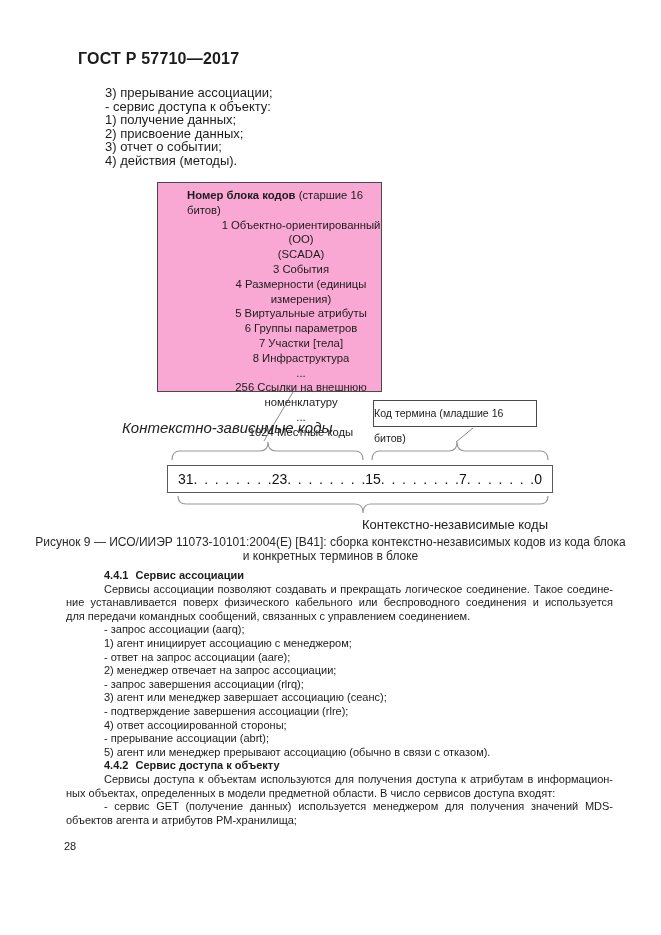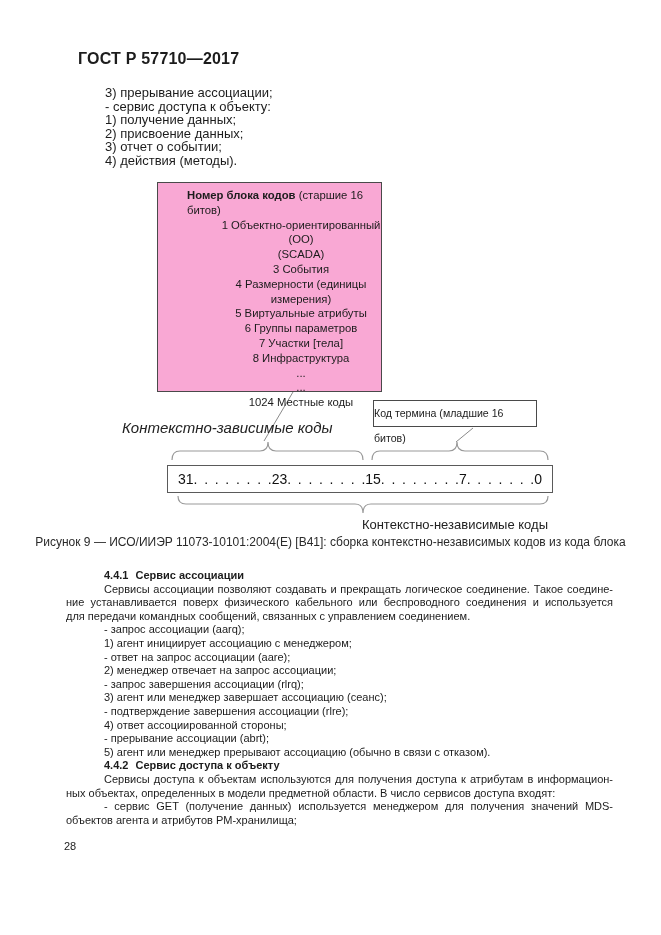--- a/index.html
+++ b/index.html
@@ -124,36 +124,38 @@
 
       <div>1 Объектно-ориентированный (ОО)</div>
           <div>(SCADA)</div>
           <div>3 События</div>
           <div>4 Размерности (единицы измерения)</div>
           <div>5 Виртуальные атрибуты</div>
           <div>6 Группы параметров</div>
           <div>7 Участки [тела]</div>
           <div>8 Инфраструктура</div>
           <div>...</div>
+          <div>256 Ссылки на внешнюю номенклатуру</div>
           <div>...</div>
           <div>1024 Местные коды</div>
         </div>
     </div>
 
     <div class="term-code-box">Код термина (младшие 16 битов)</div>
 
     <div class="label-context-dependent">Контекстно-зависимые коды</div>
 
     <div class="bit-field-box">31. . . . . . . .23. . . . . . . .15. . . . . . . .7. . . . . . .0</div>
 
     <div class="label-context-independent">Контекстно-независимые коды</div>
   </div>
 
   <div class="figure-caption">
     <div>Рисунок 9 — ИСО/ИИЭР 11073-10101:2004(E) [В41]: сборка контекстно-независимых кодов из кода блока</div>
+    <div>и конкретных терминов в блоке</div>
   </div>
 
   <div class="text-body">
 
     <div class="heading">
       <span class="h-num">4.4.1</span><span>Сервис ассоциации</span>
     </div>
 
     <div>
       <div class="para-line fl">Сервисы ассоциации позволяют создавать и прекращать логическое соединение. Такое соедине-</div>

